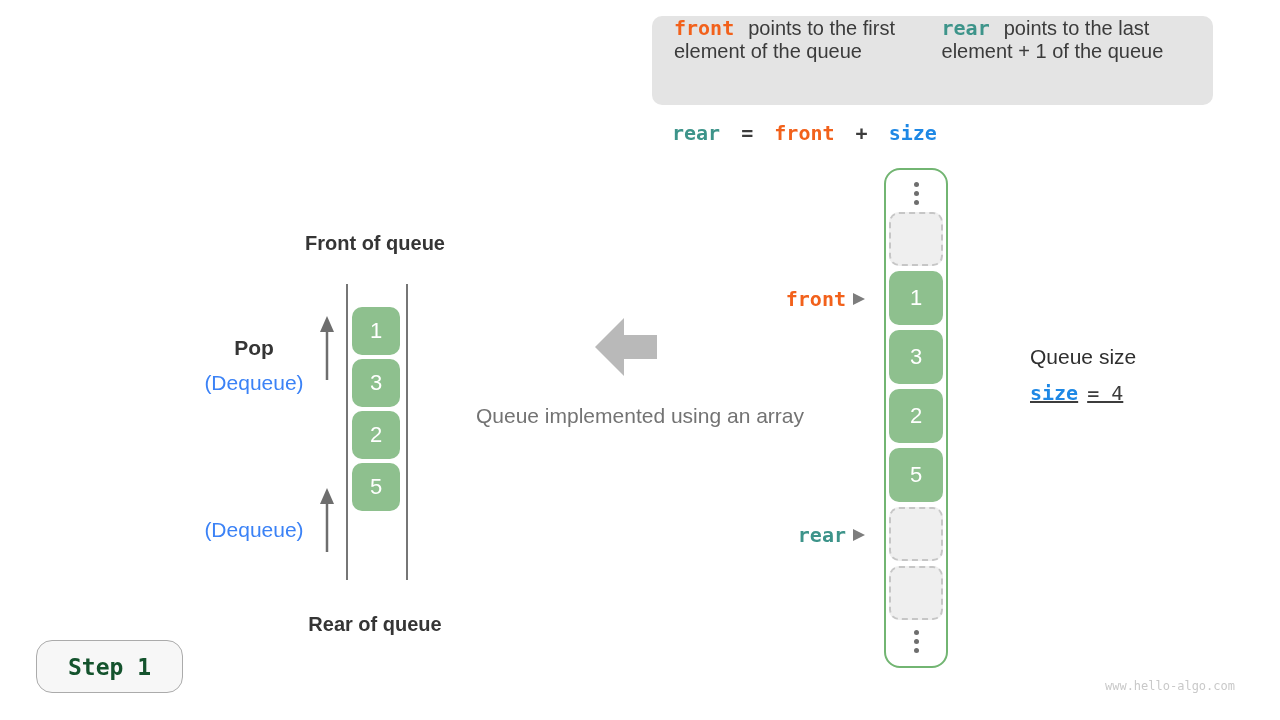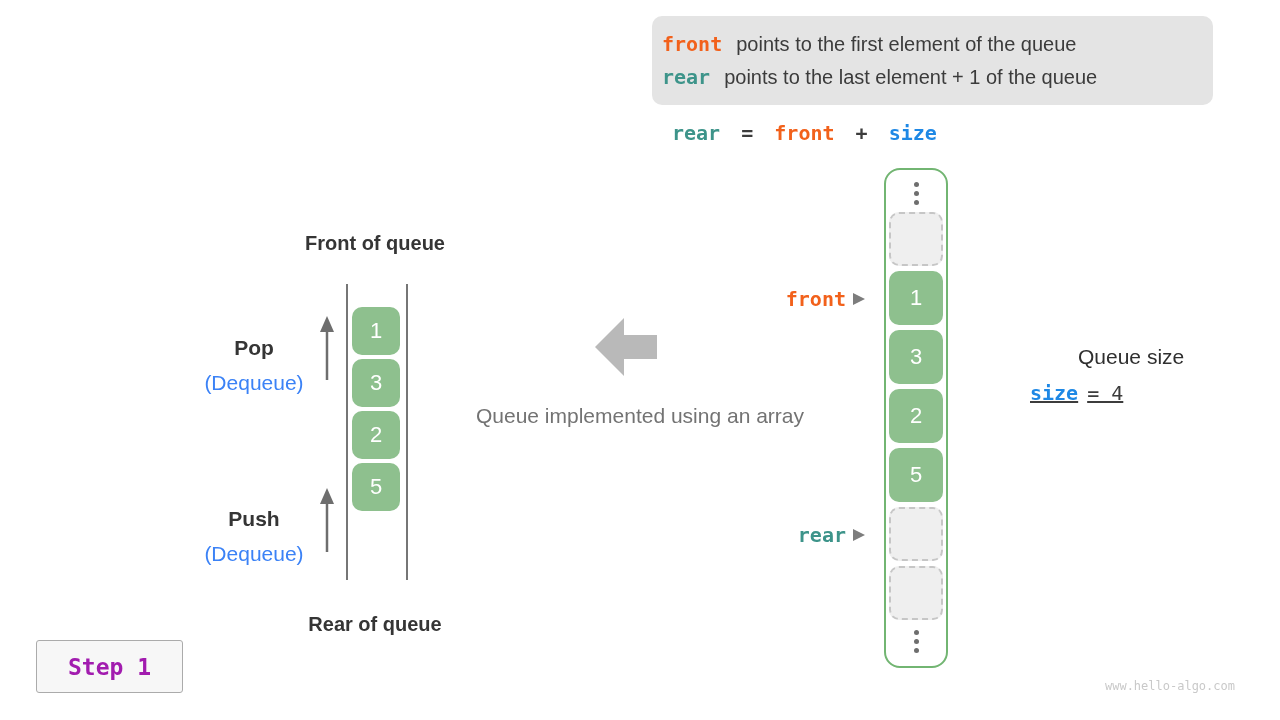--- a/index.html
+++ b/index.html
@@ -7,21 +7,21 @@
           font-family:"Liberation Sans",sans-serif;color:#3c3c3c;}
   .abs{position:absolute;}
   .mono{font-family:"DejaVu Sans Mono",monospace;font-weight:bold;}
   .orange{color:#F2611B;}
   .teal{color:#3D948A;}
   .blue{color:#1E88E5;}
   .dark{color:#3c3c3c;}
 
   
   .info-box{left:652px;top:16px;width:561px;height:89px;background:#e4e4e4;border-radius:10px;
-            display:flex;flex-direction:column;justify-content:center;gap:9px;padding-left:10px;box-sizing:border-box;}
+            display:flex;justify-content:center;gap:9px;padding-left:22px;box-sizing:border-box;}
   .info-line{font-size:20px;color:#3b3b3b;}
   .info-line .kw{font-size:20px;margin-right:14px;}
 
   
   .formula{left:672px;top:121px;font-size:20px;}
   .formula span{margin-right:9px;}
 
   
   .h-bold{font-weight:bold;font-size:20px;color:#353535;}
   .front-of-queue{left:280px;top:232px;width:190px;text-align:center;}
@@ -46,28 +46,28 @@
   .acell.empty{background:#efefef;border:2px dashed #c6c6c6;}
   .dots{position:absolute;left:0;width:60px;display:flex;flex-direction:column;align-items:center;gap:4px;}
   .dots i{width:5px;height:5px;border-radius:50%;background:#6e6e6e;}
 
   
   .ptr-label{width:148px;text-align:right;font-size:20px;}
   .ptr-arrow{width:0;height:0;border-top:6px solid transparent;border-bottom:6px solid transparent;
              border-left:12px solid #7d7d7d;}
 
   
-  .qsize-title{left:1078px;top:345px;font-size:21px;color:#2f2f2f;}
+  .qsize-title{left:1030px;top:345px;font-size:21px;color:#2f2f2f;}
   .qsize-line{left:1030px;top:381px;font-size:20px;text-decoration:underline;}
   .qsize-line .eqv{font-family:"DejaVu Sans Mono",monospace;font-weight:normal;color:#3c3c3c;margin-left:9px;}
 
   
   .step-box{left:36px;top:640px;width:145px;height:51px;background:#f7f7f7;border:1px solid #ababab;
-            border-radius:3px;display:flex;align-items:center;justify-content:center;
-            font-family:"DejaVu Sans Mono",monospace;font-weight:bold;font-size:23px;color:#a21caf;}
+            border-radius:16px;display:flex;align-items:center;justify-content:center;
+            font-family:"DejaVu Sans Mono",monospace;font-weight:bold;font-size:23px;color:#14532d;}
 
   
   .watermark{left:1035px;top:679px;width:200px;text-align:right;font-family:"DejaVu Sans Mono",monospace;
              font-size:12px;color:#c9c9c9;}
 </style>
 </head>
 <body>
 
 <div class="canvas">
 
@@ -106,21 +106,20 @@
   <div class="abs op-label" style="top:336px;">
     <div class="op-name">Pop</div>
     <div class="op-sub" style="margin-top:11px;">(Dequeue)</div>
   </div>
 
   <svg class="abs" style="left:316px;top:486px;" width="22" height="70">
     <line x1="11" y1="66" x2="11" y2="14" stroke="#6e6e6e" stroke-width="2.5"></line>
     <polygon points="11,2 4,18 18,18" fill="#6e6e6e"></polygon>
   </svg>
   <div class="abs op-label" style="top:507px;">
-    <div class="op-name">Push</div>
     <div class="op-sub" style="margin-top:11px;">(Dequeue)</div>
   </div>
 
   <svg class="abs" style="left:595px;top:318px;" width="62" height="58">
     <polygon points="0,29 29,0 29,17 62,17 62,41 29,41 29,58" fill="#B9B9B9"></polygon>
   </svg>
   <div class="abs caption">Queue implemented using an array</div>
 
   <div class="abs acol">
     <div class="dots" style="top:12px;">

